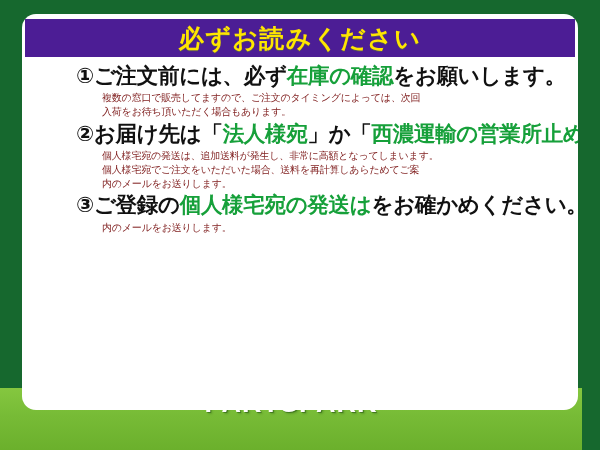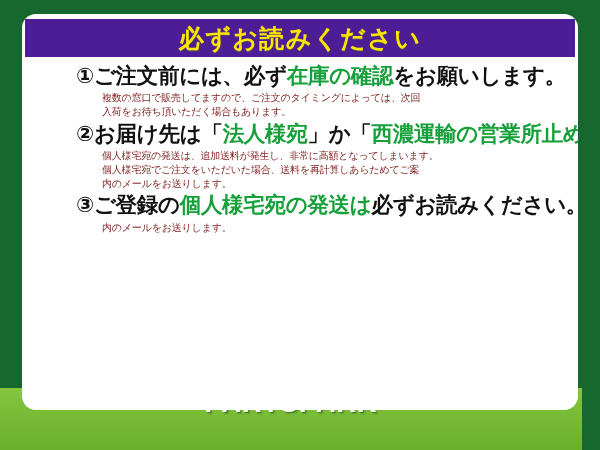--- a/index.html
+++ b/index.html
@@ -147,21 +147,21 @@
         </div>
         <div class="item-body">
           <div>個人様宅宛の発送は、追加送料が発生し、非常に高額となってしまいます。</div>
           <div>個人様宅宛でご注文をいただいた場合、送料を再計算しあらためてご案</div>
           <div>内のメールをお送りします。</div>
         </div>
       </div>
 
       <div class="item">
         <div class="item-heading">
-          <span>③ご登録の</span><span class="hl">個人様宅宛の発送は</span><span>必ずお読みください。</span>
+          <span>③ご登録の</span><span class="hl">個人様宅宛の発送は</span><span>をお確かめください。</span>
         </div>
         <div class="item-body">
           <div>内のメールをお送りします。</div>
         </div>
       </div>
 
     </div>
   </div>
 </div>
 

